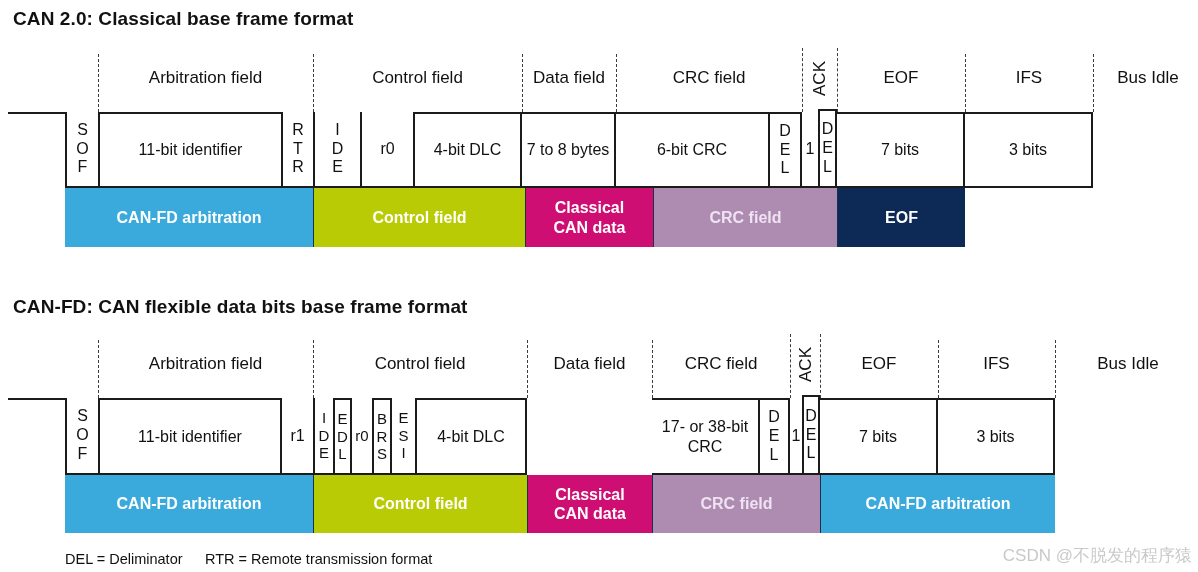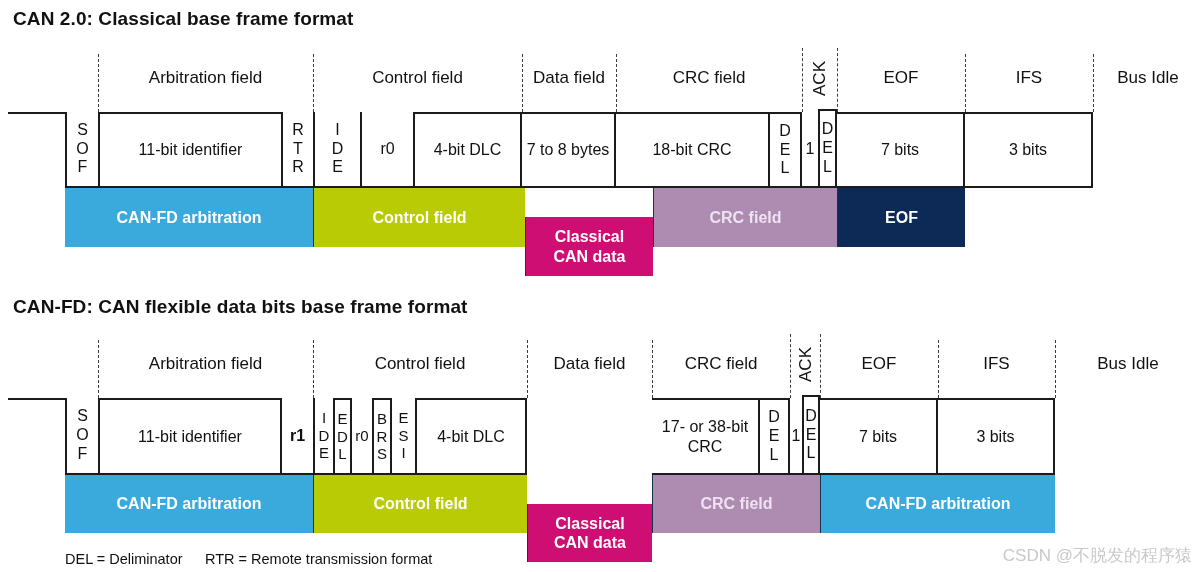--- a/index.html
+++ b/index.html
@@ -14,21 +14,21 @@
   .busline{position:absolute;height:0;border-top:2px solid #1b1b1b;}
   .cell{position:absolute;box-sizing:border-box;display:flex;align-items:center;justify-content:center;
         font-size:16px;text-align:center;white-space:pre-line;line-height:1.2;background:transparent;}
   .vt{line-height:1.18;}
   .sm{font-size:15px;}
   .bl{border-left:2px solid #1b1b1b;} .br{border-right:2px solid #1b1b1b;}
   .bt{border-top:2px solid #1b1b1b;}  .bb{border-bottom:2px solid #1b1b1b;}
   .bar{position:absolute;box-sizing:border-box;display:flex;align-items:center;justify-content:center;
        font-size:16px;font-weight:700;color:#fff;text-align:center;white-space:pre-line;line-height:1.2;}
   .bsep{border-left:1.5px solid #17324e;}
-  .c-blue{background:#3AA9DC;} .c-green{background:#B9CB04;} .c-magenta{background:#CE0E73;margin-top:29px;}
+  .c-blue{background:#3AA9DC;} .c-green{background:#B9CB04;} .c-magenta{background:#CE0E73;}
   .c-purple{background:#AE8CB2;color:#EFE2F2;} .c-navy{background:#0C2A55;}
   .note{position:absolute;font-size:14.5px;white-space:nowrap;}
   .watermark{position:absolute;font-size:17px;color:#c9c9c9;text-shadow:1px 1px 0 #ffffff;white-space:nowrap;}
 </style>
 </head>
 <body>
 
 <div class="canvas">
 
   <div class="title" style="left:13px;top:8px;">CAN 2.0: Classical base frame format</div>
@@ -59,21 +59,21 @@
   <div class="cell bl bt br bb" style="left:98px;top:112px;width:185px;height:76px;">11-bit identifier</div>
   <div class="cell vt bb" style="left:283px;top:112px;width:30px;height:76px;">R
 T
 R</div>
   <div class="cell vt bl br bb" style="left:313px;top:112px;width:49px;height:76px;">I
 D
 E</div>
   <div class="cell bb" style="left:362px;top:112px;width:51px;height:76px;">r0</div>
   <div class="cell bl bt br bb" style="left:413px;top:112px;width:109px;height:76px;">4-bit DLC</div>
   <div class="cell bt br bb" style="left:522px;top:112px;width:94px;height:76px;">7 to 8 bytes</div>
-  <div class="cell bt br bb" style="left:616px;top:112px;width:154px;height:76px;">18-bit CRC</div>
+  <div class="cell bt br bb" style="left:616px;top:112px;width:154px;height:76px;">6-bit CRC</div>
   <div class="cell vt bt br bb" style="left:770px;top:112px;width:32px;height:76px;">D
 E
 L</div>
   <div class="cell bb" style="left:802px;top:112px;width:16px;height:76px;">1</div>
   <div class="cell vt bl bt br bb" style="left:818px;top:109px;width:19px;height:79px;">D
 E
 L</div>
   <div class="cell bt br bb" style="left:837px;top:112px;width:128px;height:76px;">7 bits</div>
   <div class="cell bt br bb" style="left:965px;top:112px;width:128px;height:76px;">3 bits</div>
 
@@ -103,21 +103,21 @@
   <div class="dash" style="left:820px;top:334px;height:64px;"></div>
   <div class="dash" style="left:938px;top:340px;height:58px;"></div>
   <div class="dash" style="left:1055px;top:340px;height:58px;"></div>
 
   <div class="busline" style="left:8px;top:398px;width:57px;"></div>
 
   <div class="cell vt bl bb" style="left:65px;top:398px;width:33px;height:77px;">S
 O
 F</div>
   <div class="cell bl bt br bb" style="left:98px;top:398px;width:184px;height:77px;">11-bit identifier</div>
-  <div class="cell bb" style="left:282px;top:398px;width:31px;height:77px;font-weight:bold;">r1</div>
+  <div class="cell bb" style="left:282px;top:398px;width:31px;height:77px;">r1</div>
   <div class="cell vt sm bl bb" style="left:313px;top:398px;width:20px;height:77px;">I
 D
 E</div>
   <div class="cell vt sm bl bt br bb" style="left:333px;top:398px;width:19px;height:77px;">E
 D
 L</div>
   <div class="cell sm bb" style="left:352px;top:398px;width:20px;height:77px;">r0</div>
   <div class="cell vt sm bl bt br bb" style="left:372px;top:398px;width:20px;height:77px;">B
 R
 S</div>

